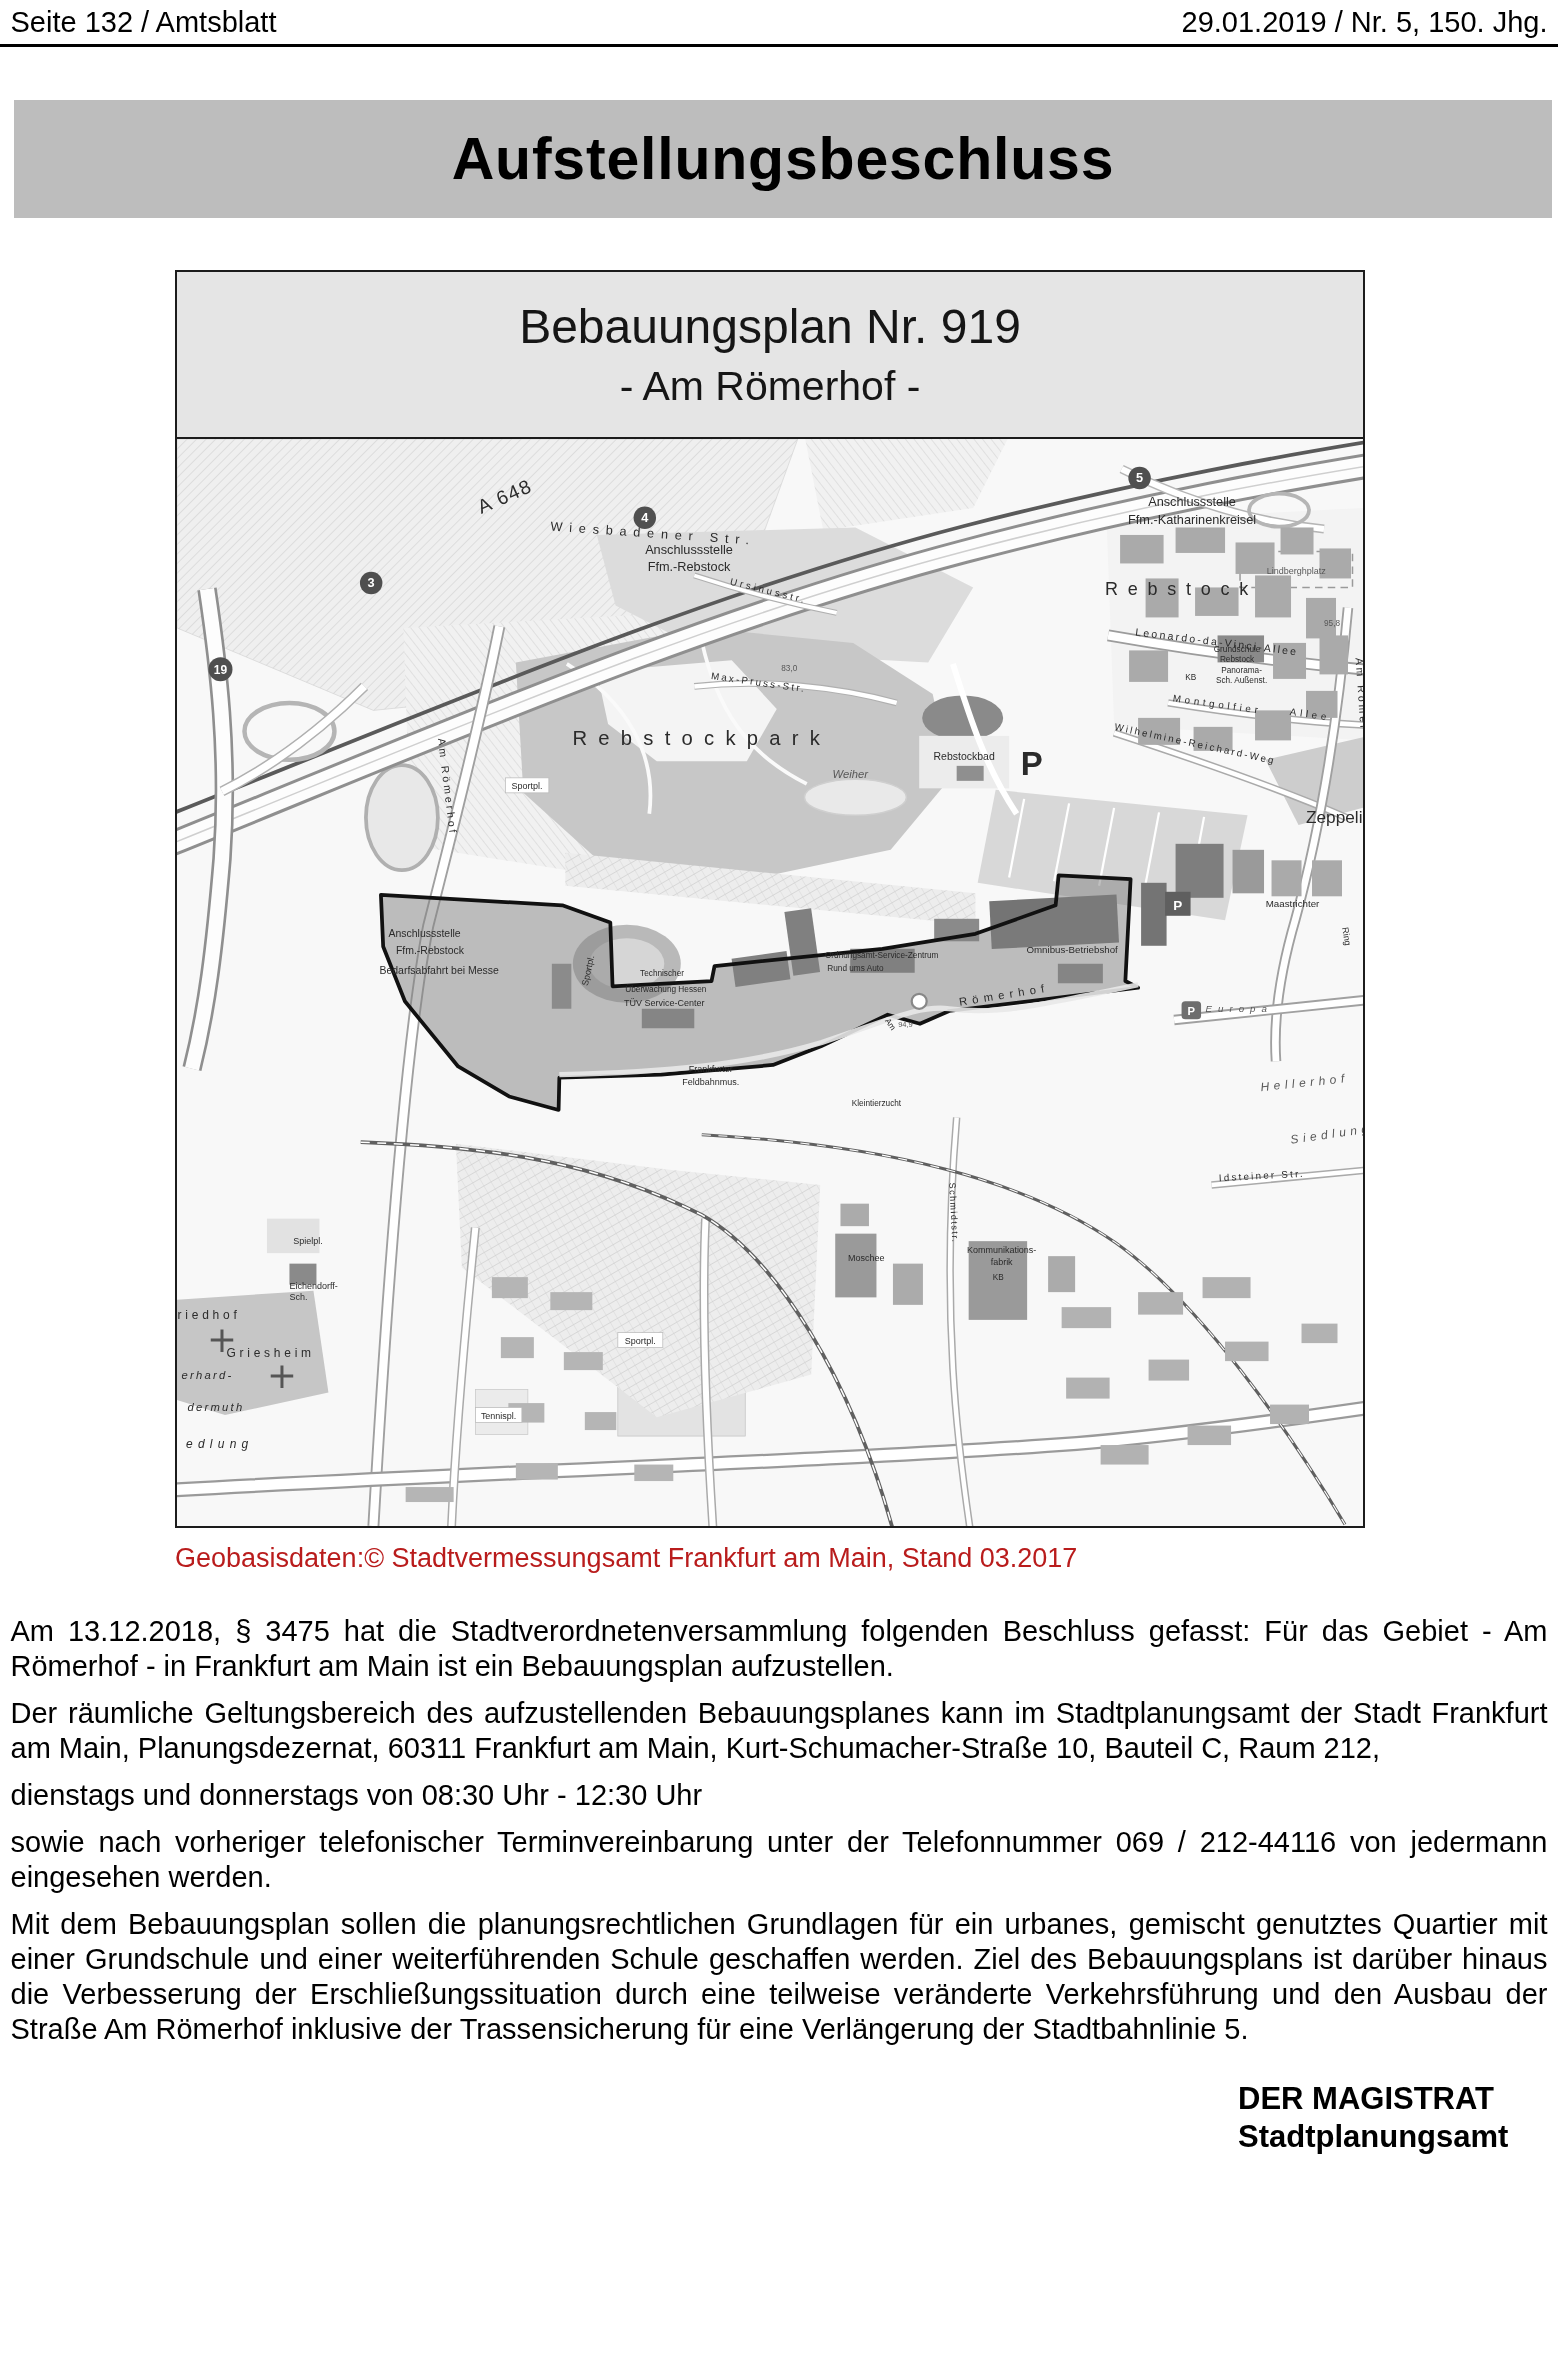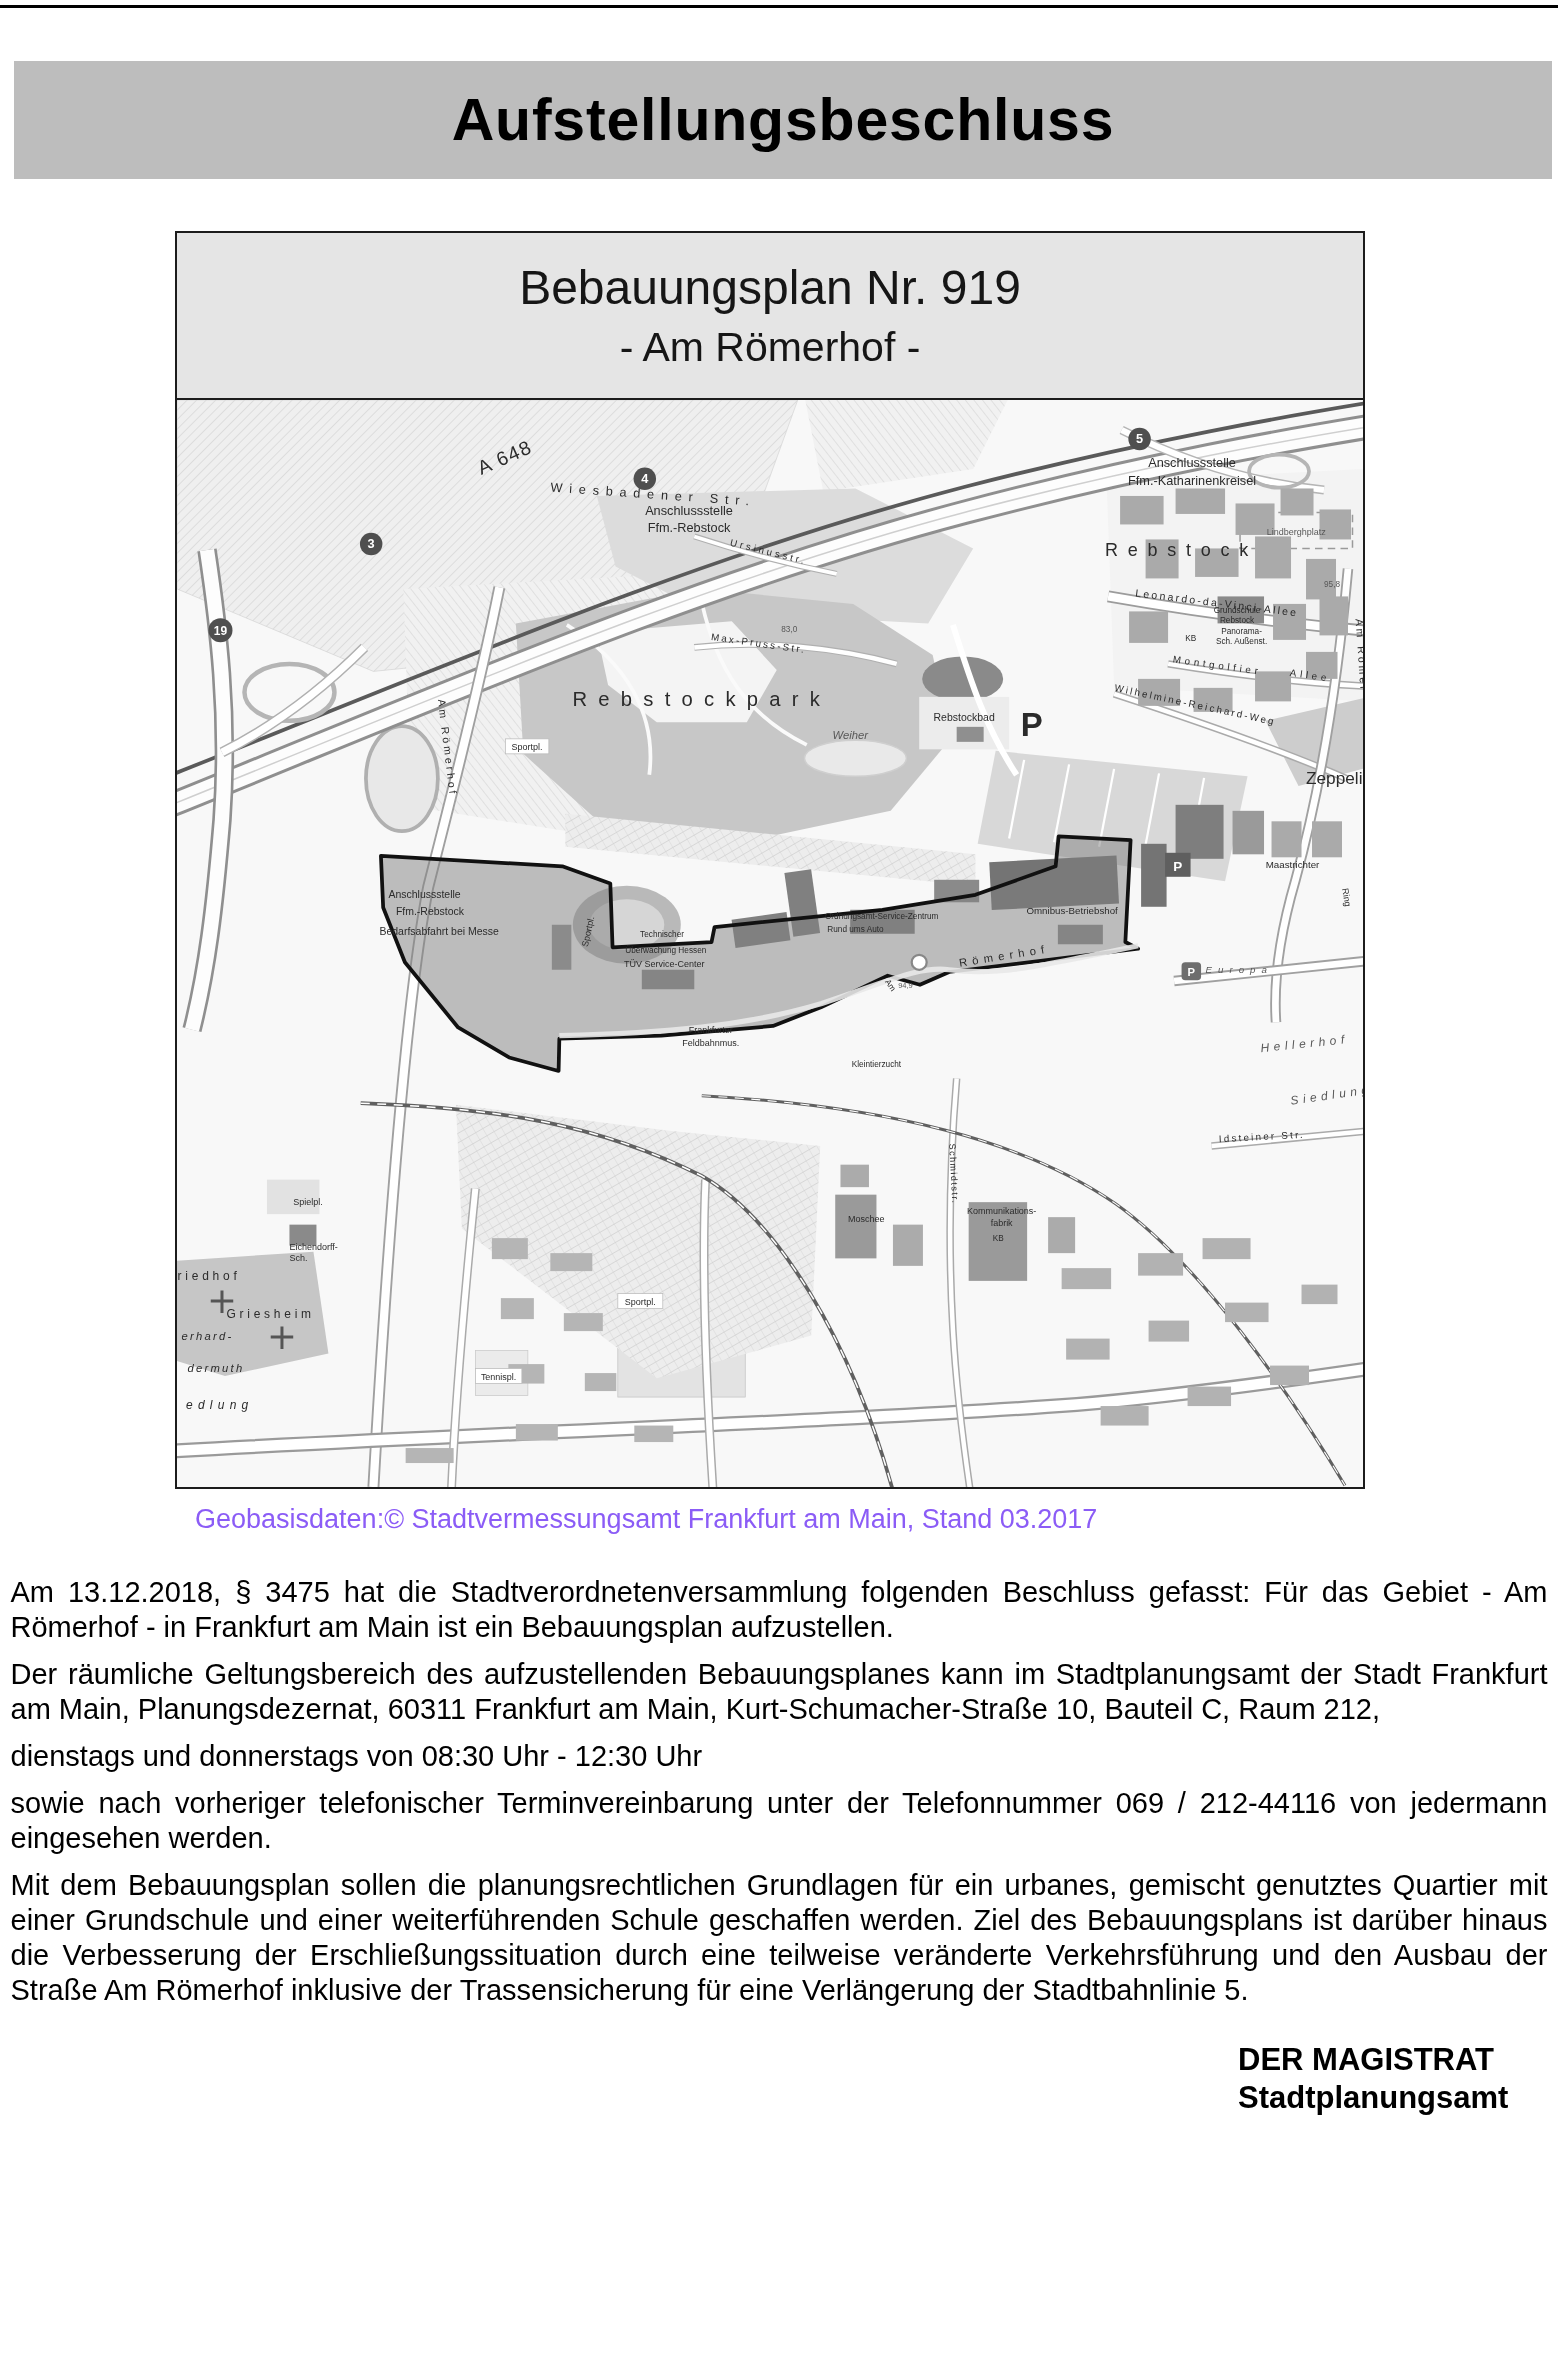--- a/index.html
+++ b/index.html
@@ -12,39 +12,43 @@
 
   .banner { margin:53px 6px 0 14px; height:118px; background:#bdbdbd; display:flex; align-items:center; justify-content:center; }
   .banner span { font-size:59px; font-weight:bold; letter-spacing:0.8px; }
 
   .map-figure { margin:52px 0 0 175px; width:1190px; }
   .map-frame { border:2.3px solid #1c1c1c; }
   .map-titlebox { border-bottom:2.3px solid #1c1c1c; background:#e5e5e5; text-align:center; padding:25.6px 0 27px 0; }
   .map-titlebox .t1 { font-size:48px; line-height:59px; color:#161616; }
   .map-titlebox .t2 { font-size:41px; line-height:48px; color:#161616; margin-top:6px; }
   .map-svg { display:block; width:100%; height:auto; background:#f8f8f8; }
-  figcaption { margin-top:13.5px; font-size:27px; line-height:33px; color:#8b5cf6;margin-left:20px; }
+  figcaption { margin-top:13.5px; font-size:27px; line-height:33px; color:#b91c1c; }
 
   main { margin:39px 10.5px 0 10.5px; font-size:29px; line-height:35px; }
   main p { text-align:justify; margin-bottom:12px; }
   main p.nojust { text-align:left; }
   main .goals { font-weight:bold; text-align:left; margin-bottom:12px; }
 
   .signature { margin:33px 0 0 1238px; font-size:31px; line-height:38px; font-weight:bold; }
 
   svg text { font-family:"Liberation Sans", sans-serif; fill:#2b2b2b; }
   svg text.it { font-style:italic; }
   svg text.wh { fill:#ffffff; font-weight:bold; }
   svg text.gy { fill:#585858; }
 </style>
 </head>
 <body>
 
 <div class="page">
 
+  <header>
+    <span>Seite 132 / Amtsblatt</span>
+    <span>29.01.2019 / Nr. 5, 150. Jhg.</span>
+  </header>
   <div class="rule"></div>
 
   <div class="banner">
     <span>Aufstellungsbeschluss</span>
   </div>
 
   <figure class="map-figure">
     <div class="map-frame">
       <div class="map-titlebox">
         <div class="t1">Bebauungsplan Nr. 919</div>

